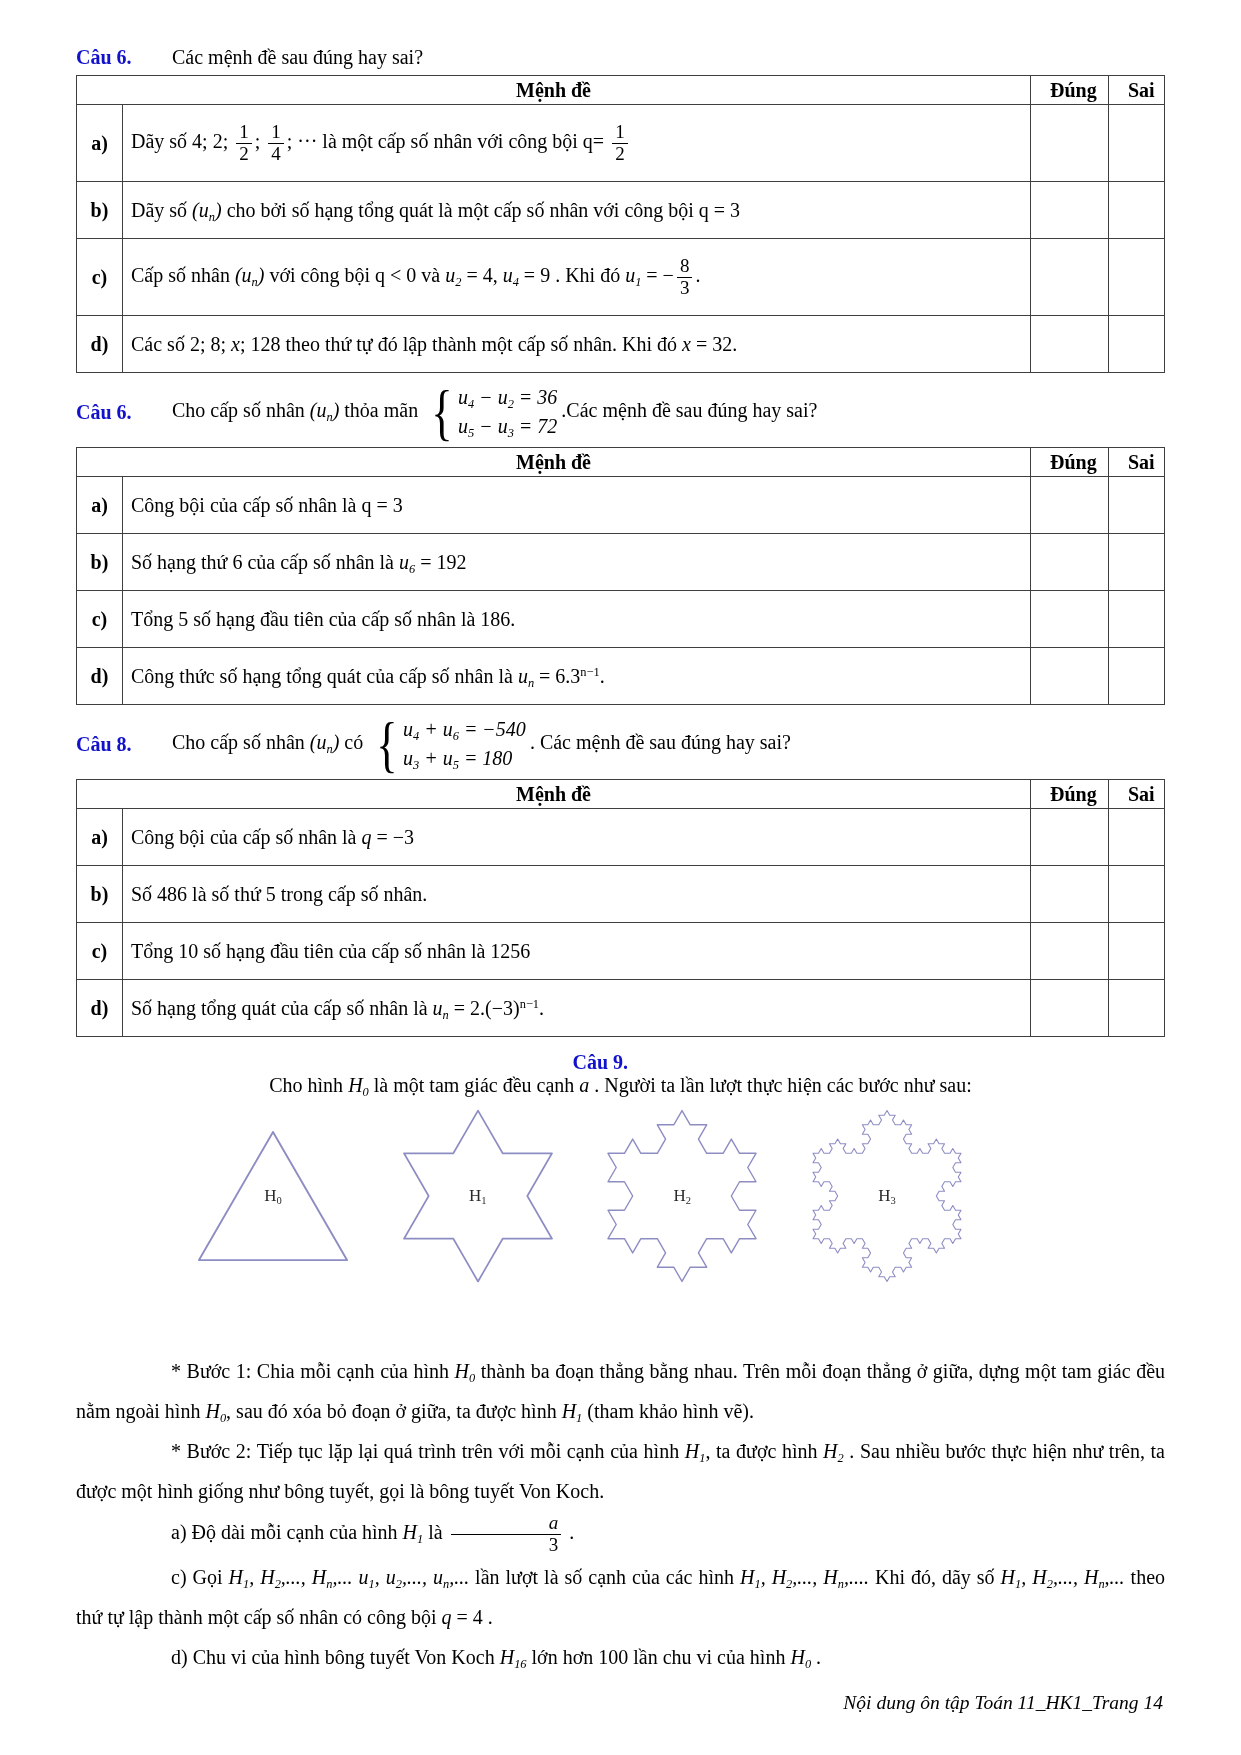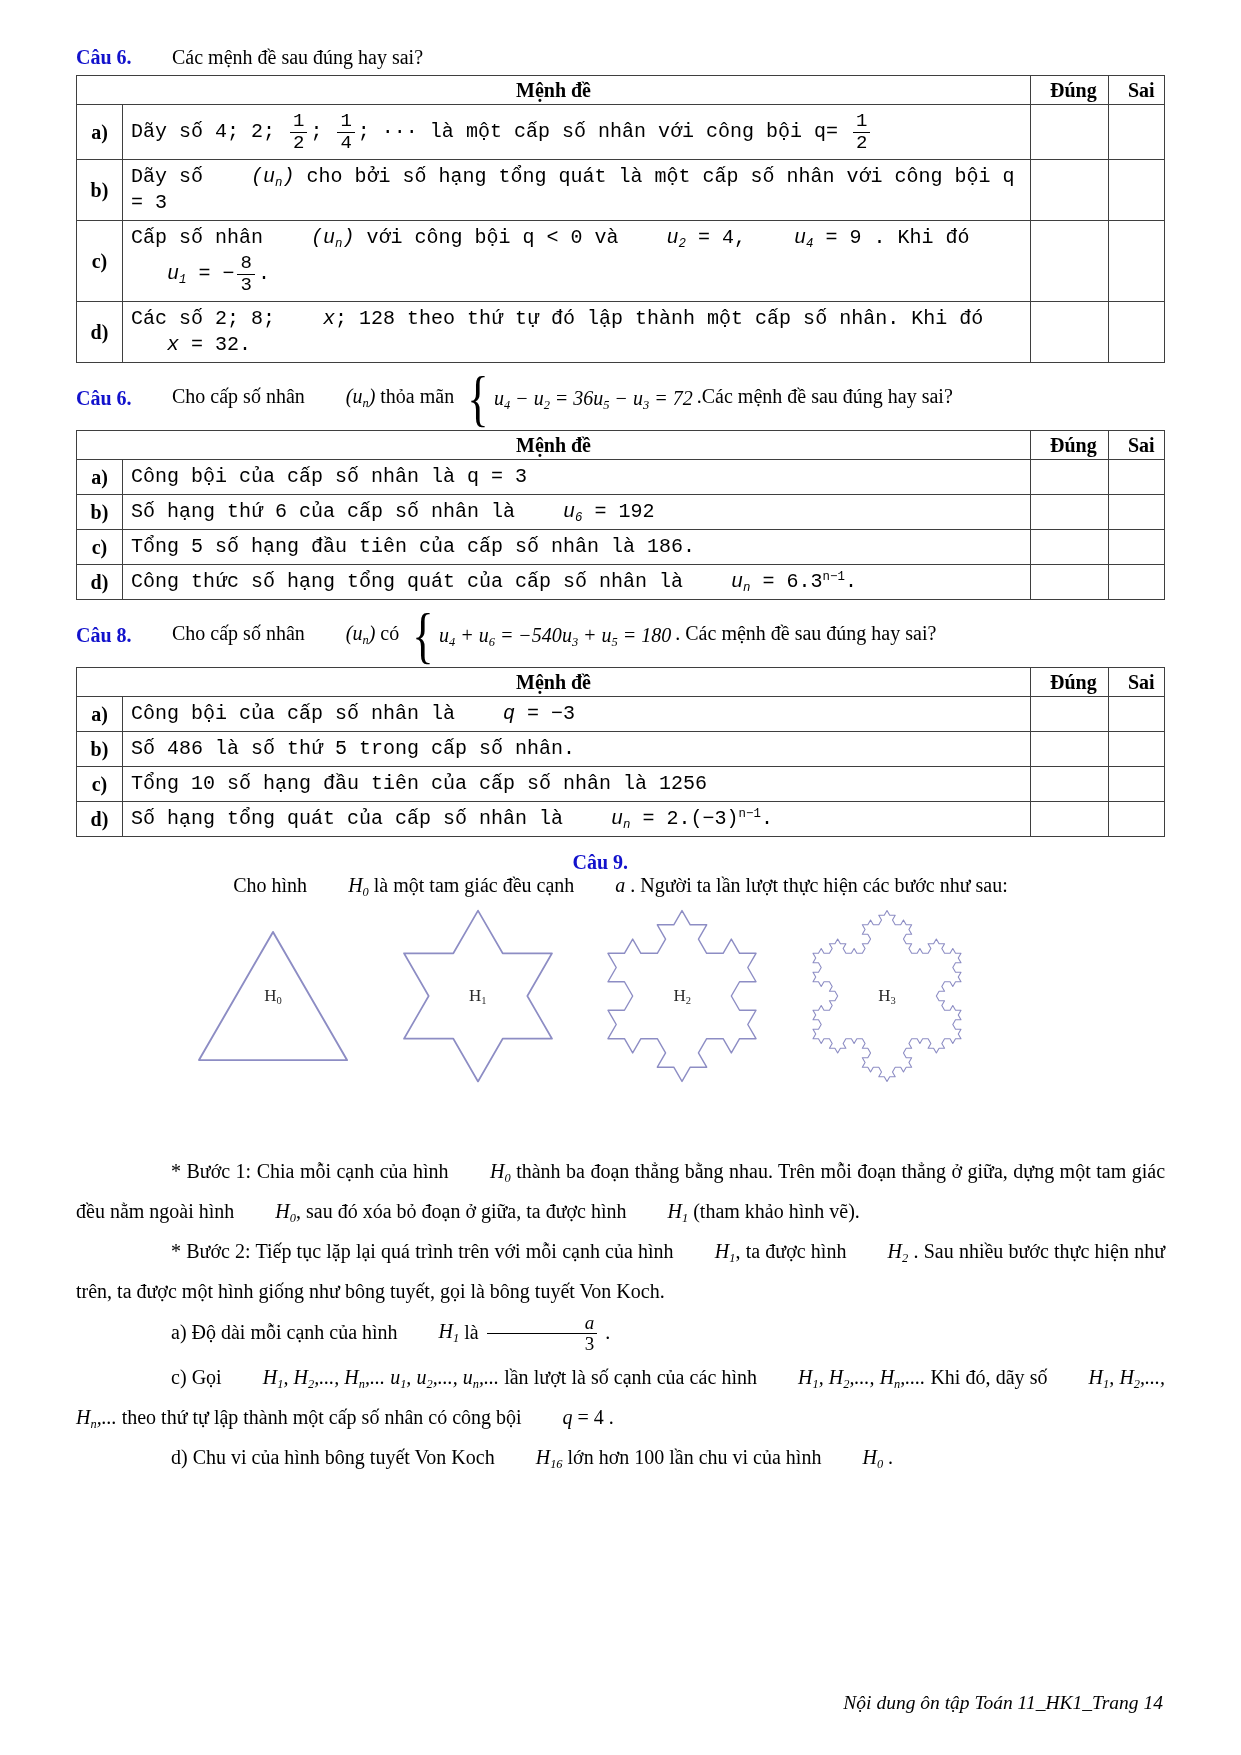--- a/index.html
+++ b/index.html
@@ -7,43 +7,43 @@
     width:1241px;
     font-family:"Liberation Serif","DejaVu Serif",serif;
     font-size:20px;color:#000;
   }
   .page{position:relative;width:1241px;height:1755px;box-sizing:border-box;
         padding:44px 76px 0 76px;overflow:hidden;}
   
   .qhead{display:flex;align-items:center;margin:2px 0 6px 0;}
   .qlabel{color:#1212cc;font-weight:bold;flex:none;width:96px;}
   .qintro{flex:1;}
-  .mvar{font-style:italic;margin-left:36px;}
+  .mvar{font-style:italic;}
   sub{font-size:62%;vertical-align:-0.32em;line-height:0;}
   sup{font-size:62%;vertical-align:0.55em;line-height:0;}
   
   table.qtable{width:100%;border-collapse:collapse;margin:2px 0 10px 0;table-layout:fixed;}
   .qtable th,.qtable td{border:1.6px solid #3f3f3f;padding:2px 6px;line-height:1.3;}
   .qtable th{text-align:center;font-weight:bold;padding:1px 19px;}
   col.c-key{width:46px;}
   col.c-dung{width:78px;}
   col.c-sai{width:56px;}
   td.key-cell{font-weight:bold;text-align:center;padding:2px 2px;}
-  td.st-cell{padding:4px 8px;font-family:Liberation Mono, monospace;}
+  td.st-cell{padding:15px 8px;}
   td.ans-cell{padding:0;}
   
   .frac{display:inline-flex;flex-direction:column;align-items:center;vertical-align:middle;
         line-height:1.08;margin:2px 3px;font-size:0.95em;}
   .frac .num{border-bottom:1.4px solid #000;padding:0 3px;}
   .frac .it{font-style:italic;}
   
   .sys{display:inline-flex;align-items:center;vertical-align:middle;margin:0 4px;}
   .sys .brace{font-size:62px;line-height:0.82;font-weight:400;transform:scaleX(0.72);
               margin-right:1px;}
-  .syscol{display:flex;flex-direction:row;}
+  .syscol{display:flex;flex-direction:column;}
   .syseq{font-style:italic;line-height:1.45;white-space:nowrap;}
   
   .figures{display:flex;justify-content:space-between;width:772px;margin:8px 0 64px 118px;align-items:flex-end;}
   figure.koch{position:relative;width:158px;height:182px;margin:0;flex:none;}
   figure.koch svg{position:absolute;left:0;top:0;}
   .figlabel{position:absolute;left:0;right:0;top:50%;transform:translateY(-52%);
             text-align:center;font-size:17px;color:#2a2a2a;}
   
   .para{margin:0;text-indent:95px;text-align:justify;line-height:2.0;}
   .q9head{margin-top:14px;flex-direction:column;}

